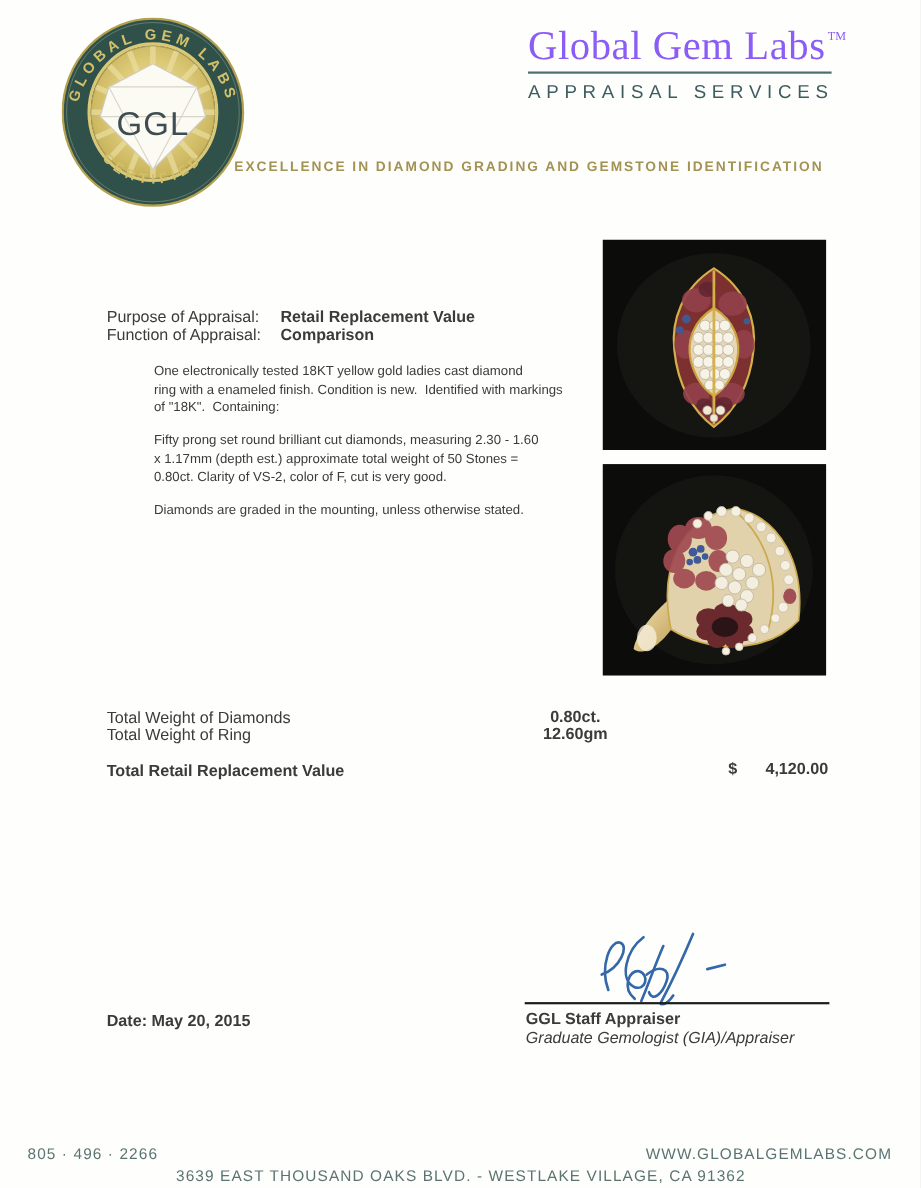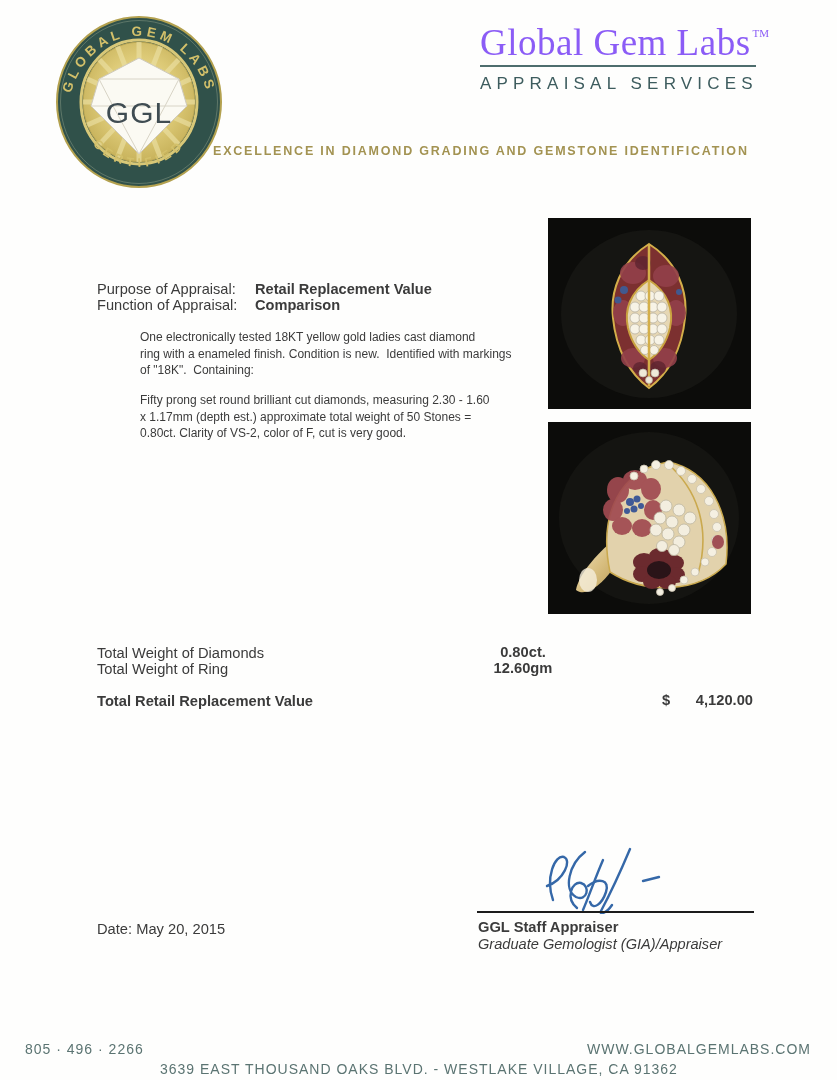--- a/index.html
+++ b/index.html
@@ -42,21 +42,21 @@
   
   .photo { position:absolute; left:548px; width:203px; background:#0d0d0b; }
   .photo svg { display:block; }
   
   .tot-label { position:absolute; left:97px; font-size:14.7px; }
   .tot-center { position:absolute; left:460px; width:126px; text-align:center; font-weight:bold; font-size:14.7px; }
   .tot-bold { font-weight:bold; }
   .currency { position:absolute; left:662px; font-size:14.7px; font-weight:bold; }
   .tot-amount { position:absolute; left:653px; width:100px; text-align:right; font-size:14.7px; font-weight:bold; }
   
-  .date-line { position:absolute; left:97px; top:921px; font-size:14.7px; font-weight:normal; }
+  .date-line { position:absolute; left:97px; top:921px; font-size:14.7px; font-weight:bold; }
   .sig-svg { position:absolute; left:533px; top:846px; }
   .sig-rule { position:absolute; left:477px; top:911px; width:277px; height:2px; background:#1c1c1c; }
   .sig-title { position:absolute; left:478px; top:919px; font-size:14.7px; font-weight:bold; }
   .sig-cred { position:absolute; left:478px; top:936px; font-size:14.6px; font-style:italic; }
   
   .footer-item { position:absolute; top:1041px; font-size:14px; font-weight:normal; letter-spacing:1px; color:#5b7472; white-space:nowrap; }
   .footer-phone { left:25px; }
   .footer-address { left:160px;margin-top:20px; }
   .footer-web { right:26px; }
 </style>
@@ -134,20 +134,21 @@
   <div class="field-row" style="top:297px">
     <div class="field-label">Function of Appraisal:</div>
     <div class="field-value">Comparison</div>
   </div>
   <div class="para" style="top:329px">One electronically tested 18KT yellow gold ladies cast diamond
 ring with a enameled finish. Condition is new.  Identified with markings
 of "18K".  Containing:</div>
   <div class="para" style="top:392px">Fifty prong set round brilliant cut diamonds, measuring 2.30 - 1.60
 x 1.17mm (depth est.) approximate total weight of 50 Stones =
 0.80ct. Clarity of VS-2, color of F, cut is very good.</div>
+  <div class="para" style="top:455px">Diamonds are graded in the mounting, unless otherwise stated.</div>
 
   <div class="photo" style="top:218px;height:191px">
     <svg width="203" height="191" viewBox="0 0 203 191">
       <rect width="203" height="191" fill="#0c0c0a"></rect>
       <ellipse cx="101" cy="96" rx="88" ry="84" fill="#151512"></ellipse>
       <path d="M 101,26 C 130,44 140,74 137,100 C 134,132 120,156 101,170 C 82,156 68,132 65,100 C 62,74 72,44 101,26 Z" fill="#7c3030" stroke="#d4af4a" stroke-width="2"></path>
       <g fill="#93404a" opacity="0.9">
         <ellipse cx="85" cy="55" rx="13" ry="11"></ellipse>
           <ellipse cx="118" cy="58" rx="13" ry="11"></ellipse>
         <ellipse cx="75" cy="95" rx="10" ry="13"></ellipse>

